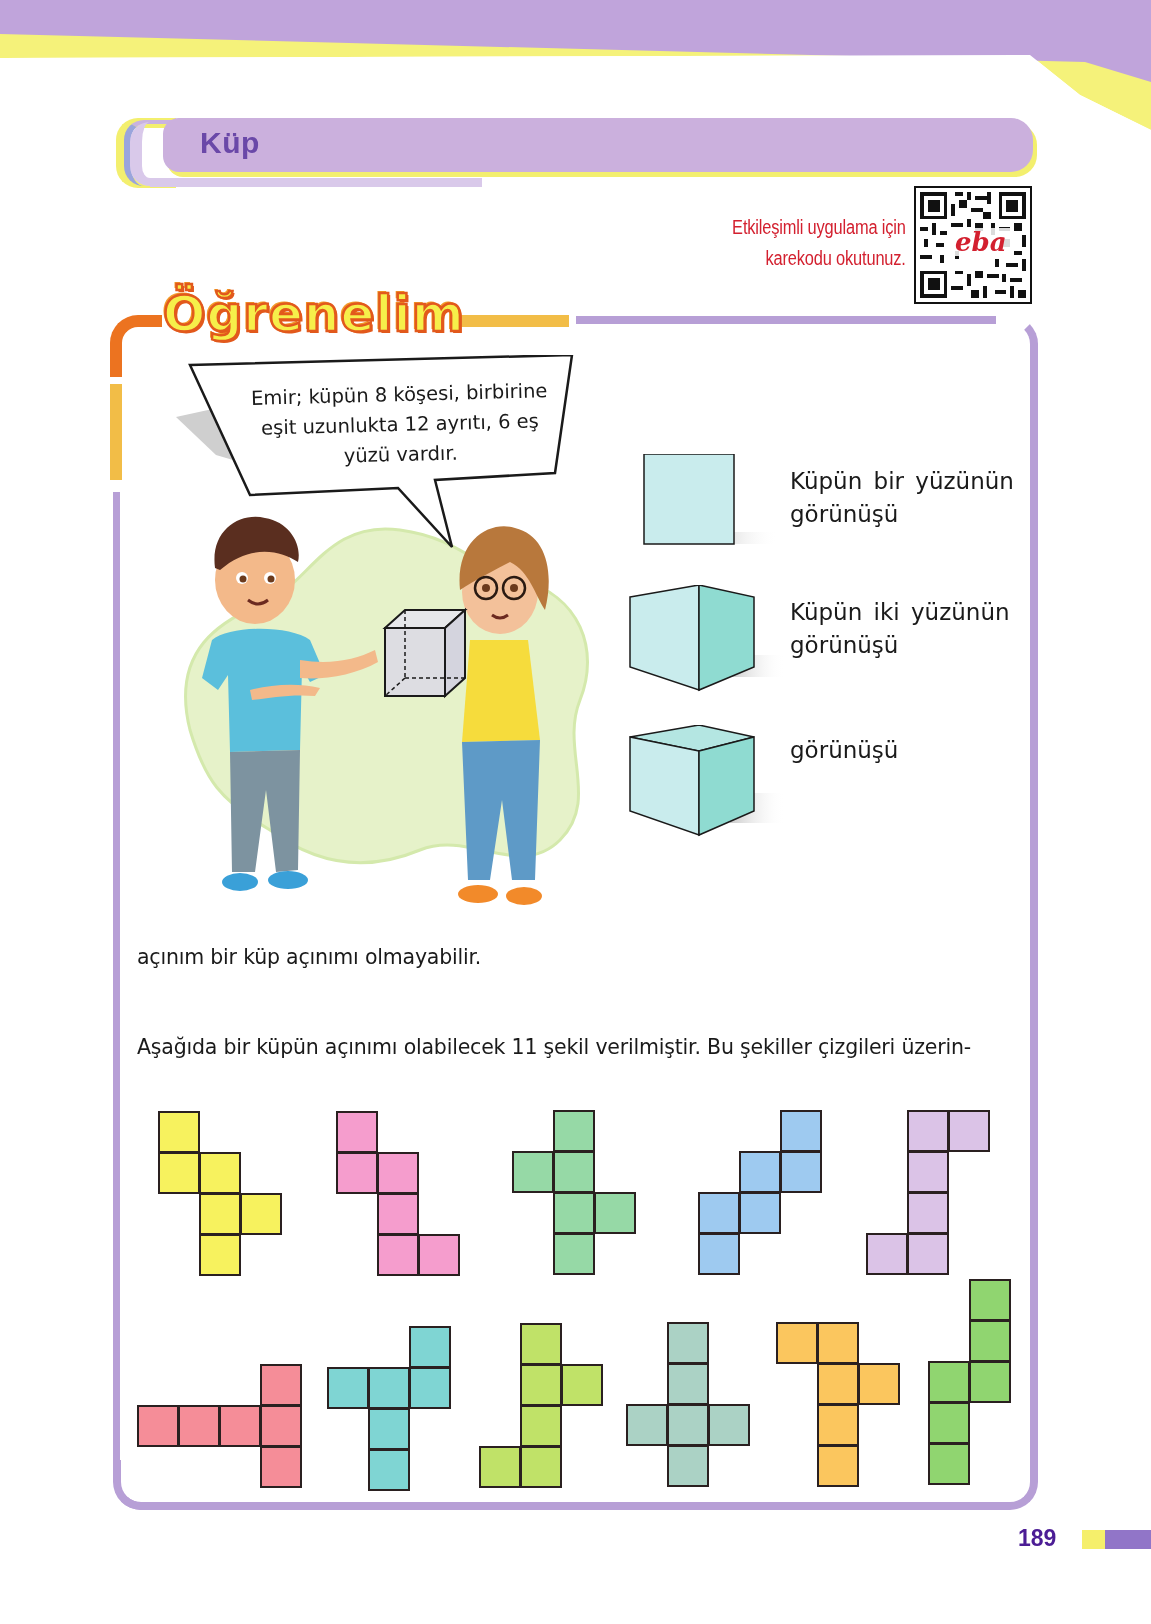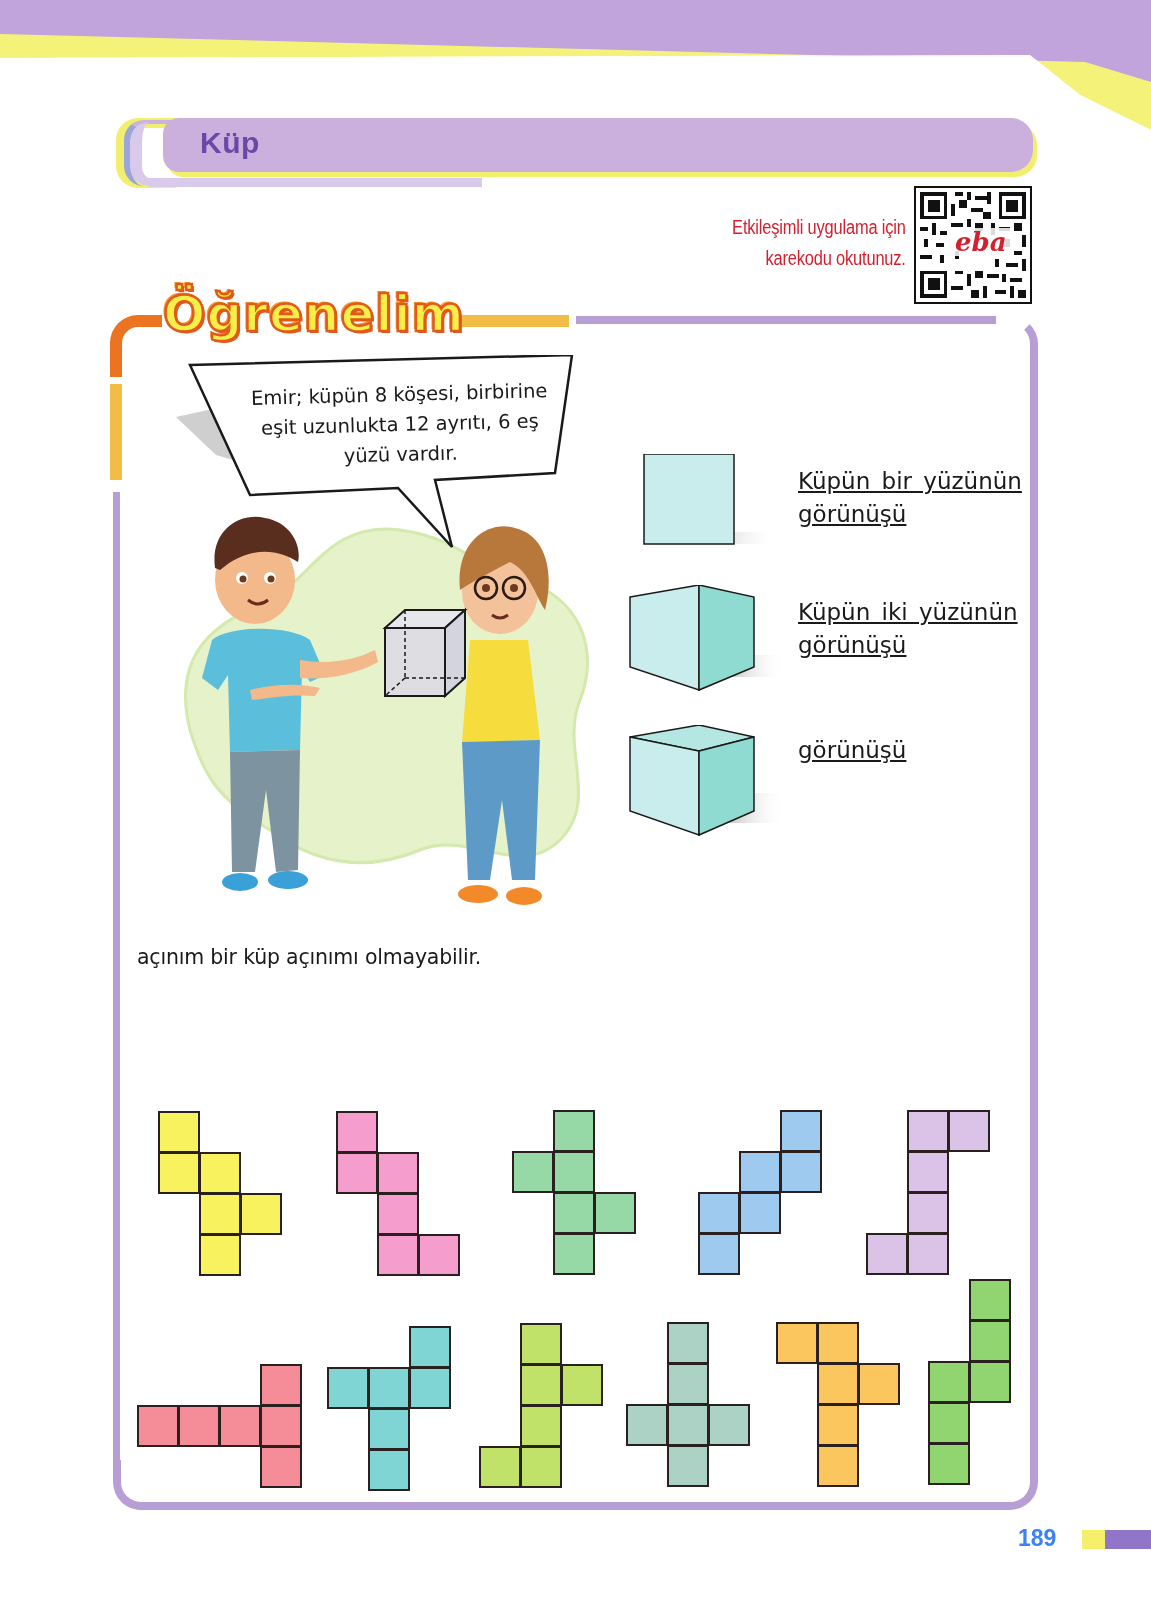--- a/index.html
+++ b/index.html
@@ -38,32 +38,32 @@
 
   
   #bubble-svg { position: absolute; left: 170px; top: 355px; }
   .bubble-text { position: absolute; left: 220px; top: 380px; width: 360px; text-align: center; font-family: "DejaVu Sans", sans-serif; font-size: 19.5px; line-height: 30px; color: #1a1a1a; transform: rotate(-1.5deg); }
 
   
   #kids-svg { position: absolute; left: 160px; top: 500px; }
 
   
   .view-row { position: absolute; left: 620px; width: 400px; height: 110px; }
-  .view-label { position: absolute; left: 178px; top: 0; width: 230px; font-family: "DejaVu Sans", sans-serif; font-size: 23px; line-height: 33px; color: #1a1a1a; text-align: justify; text-align-last: left; word-spacing: 4px; text-decoration: underline; }
+  .view-label { position: absolute; left: 170px; top: 0; width: 230px; font-family: "DejaVu Sans", sans-serif; font-size: 23px; line-height: 33px; color: #1a1a1a; text-align: justify; text-align-last: left; word-spacing: 4px; }
 
   
   .para { position: absolute; left: 137px; width: 876px; font-family: "DejaVu Sans", sans-serif; font-size: 20.5px; line-height: 31px; color: #1a1a1a; text-align: justify; letter-spacing: -0.2px; }
   .para-line { display: block; }
 
   
   .net { position: absolute; }
   .cell { position: absolute; width: 42px; height: 42px; border: 2px solid #2a2020; }
 
   
-  .page-num { position: absolute; left: 1018px; top: 1525px; font-family: "Liberation Sans", sans-serif; font-weight: bold; font-size: 23px; color: #3b82f6; }
+  .page-num { position: absolute; left: 1018px; top: 1525px; font-family: "Liberation Sans", sans-serif; font-weight: bold; font-size: 23px; color: #4c1d95; }
   .footer-yellow { position: absolute; left: 1082px; top: 1530px; width: 23px; height: 19px; background: #f5ef6b; }
   .footer-purple { position: absolute; left: 1105px; top: 1530px; width: 46px; height: 19px; background: #9175c8; }
 </style>
 </head>
 <body>
 
 <svg id="banner" width="1151" height="140" viewBox="0 0 1151 140">
   <polygon points="0,0 1151,0 1151,130 1080,95 1030,55 0,58" fill="#f5f27a"></polygon>
   <polygon points="0,0 1151,0 1151,82 1085,62 0,34" fill="#c0a4db"></polygon>
   <polygon points="0,58 1030,55 1080,95 1151,130 1151,140 0,140" fill="#ffffff"></polygon>
@@ -250,20 +250,21 @@
   </svg>
   <div class="view-label" style="top:9px;">
     <div>görünüşü</div>
   </div>
 </div>
 
 <div class="para" style="top:942px;">
   <span class="para-line">açınım bir küp açınımı olmayabilir.</span>
 </div>
 <div class="para" style="top:1032px;">
+  <span class="para-line">Aşağıda bir küpün açınımı olabilecek 11 şekil verilmiştir. Bu şekiller çizgileri üzerin-</span>
 </div>
 
 <div id="nets">
     <div class="net" style="left: 158px; top: 1111px;">
       <div class="cell" style="left: 0px; top: 0px; background: rgb(247, 242, 94);"></div>
       <div class="cell" style="left: 0px; top: 41px; background: rgb(247, 242, 94);"></div>
       <div class="cell" style="left: 41px; top: 41px; background: rgb(247, 242, 94);"></div>
       <div class="cell" style="left: 41px; top: 82px; background: rgb(247, 242, 94);"></div>
       <div class="cell" style="left: 82px; top: 82px; background: rgb(247, 242, 94);"></div>
       <div class="cell" style="left: 41px; top: 123px; background: rgb(247, 242, 94);"></div>

